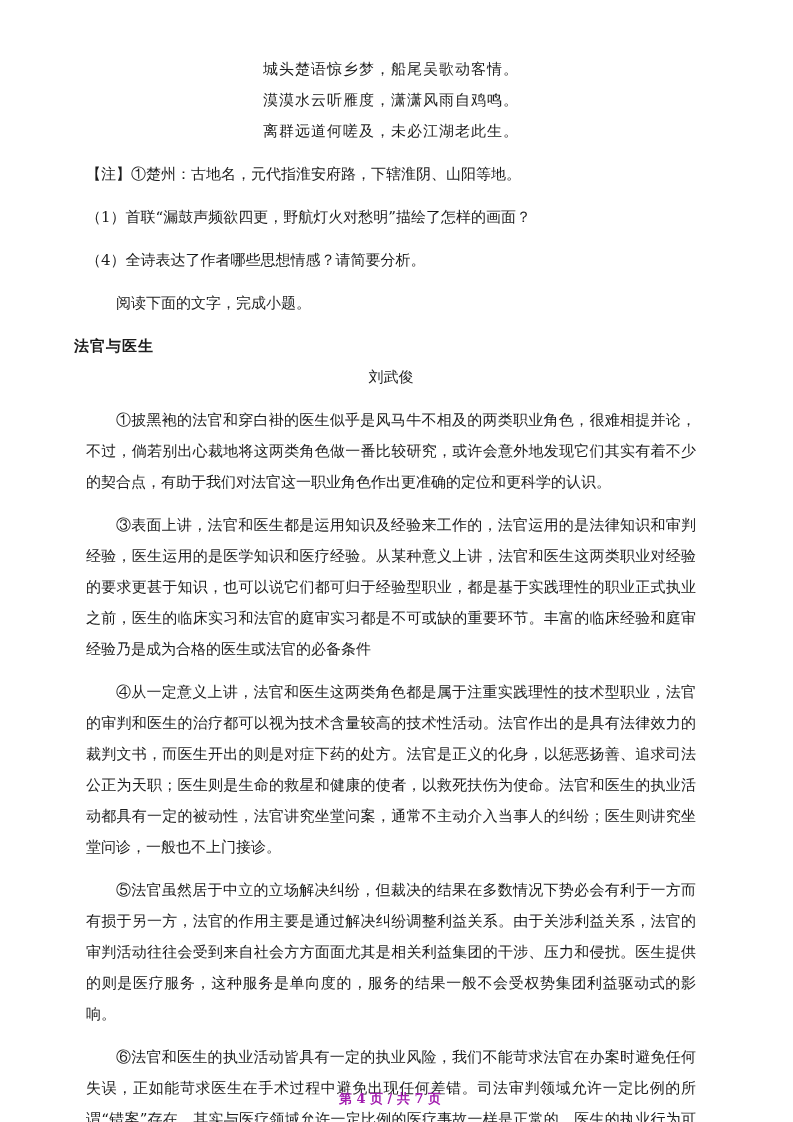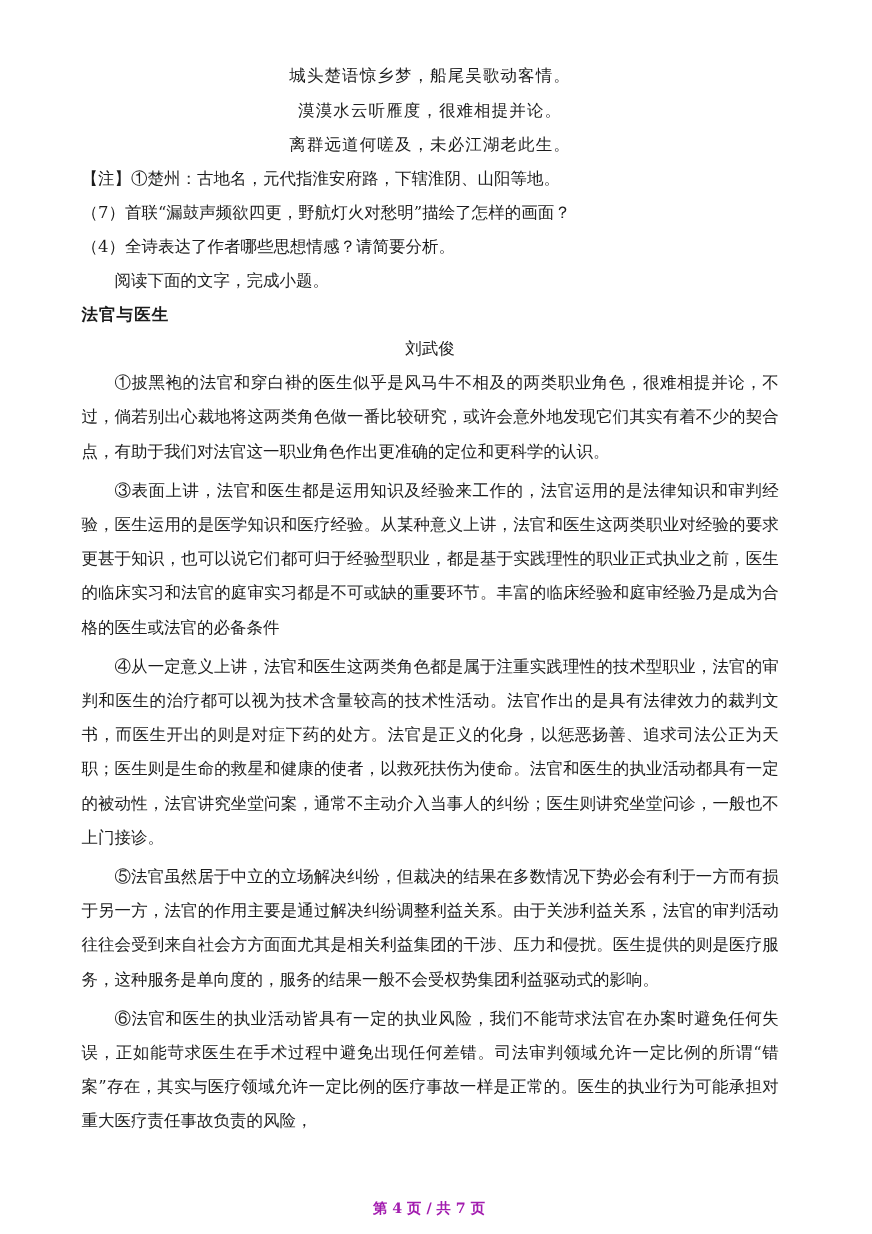--- a/index.html
+++ b/index.html
@@ -20,21 +20,21 @@
     padding: 54px 72px 0 74px;
     font-size: 15px;
     line-height: 31px;
     text-align: justify;
   }
   .poem-line {
     text-align: center;
     letter-spacing: 1px;
   }
   .note, .question, .instruction, .para {
-    margin: 0;
+    margin: 12px;
   }
   .instruction {
     text-indent: 2em;
   }
   .para {
     text-indent: 2em;
     margin-bottom: 5px;
   }
   .article-title {
     margin: 0;
@@ -58,27 +58,27 @@
   }
 </style>
 </head>
 <body>
 
 <div class="page">
   <div class="content">
 
     <div class="poem">
       <div class="poem-line">城头楚语惊乡梦，船尾吴歌动客情。</div>
-      <div class="poem-line">漠漠水云听雁度，很难相提并论。</div>
+      <div class="poem-line">漠漠水云听雁度，潇潇风雨自鸡鸣。</div>
       <div class="poem-line">离群远道何嗟及，未必江湖老此生。</div>
     </div>
 
     <p class="note">【注】①楚州：古地名，元代指淮安府路，下辖淮阴、山阳等地。</p>
 
-    <p class="question">（7）首联“漏鼓声频欲四更，野航灯火对愁明”描绘了怎样的画面？</p>
+    <p class="question">（1）首联“漏鼓声频欲四更，野航灯火对愁明”描绘了怎样的画面？</p>
     <p class="question">（4）全诗表达了作者哪些思想情感？请简要分析。</p>
 
     <p class="instruction">阅读下面的文字，完成小题。</p>
 
     <h2 class="article-title">法官与医生</h2>
     <div class="article-author">刘武俊</div>
 
     <p class="para">①披黑袍的法官和穿白褂的医生似乎是风马牛不相及的两类职业角色，很难相提并论，不过，倘若别出心裁地将这两类角色做一番比较研究，或许会意外地发现它们其实有着不少的契合点，有助于我们对法官这一职业角色作出更准确的定位和更科学的认识。</p>
     <p class="para">③表面上讲，法官和医生都是运用知识及经验来工作的，法官运用的是法律知识和审判经验，医生运用的是医学知识和医疗经验。从某种意义上讲，法官和医生这两类职业对经验的要求更甚于知识，也可以说它们都可归于经验型职业，都是基于实践理性的职业正式执业之前，医生的临床实习和法官的庭审实习都是不可或缺的重要环节。丰富的临床经验和庭审经验乃是成为合格的医生或法官的必备条件</p>
     <p class="para">④从一定意义上讲，法官和医生这两类角色都是属于注重实践理性的技术型职业，法官的审判和医生的治疗都可以视为技术含量较高的技术性活动。法官作出的是具有法律效力的裁判文书，而医生开出的则是对症下药的处方。法官是正义的化身，以惩恶扬善、追求司法公正为天职；医生则是生命的救星和健康的使者，以救死扶伤为使命。法官和医生的执业活动都具有一定的被动性，法官讲究坐堂问案，通常不主动介入当事人的纠纷；医生则讲究坐堂问诊，一般也不上门接诊。</p>

